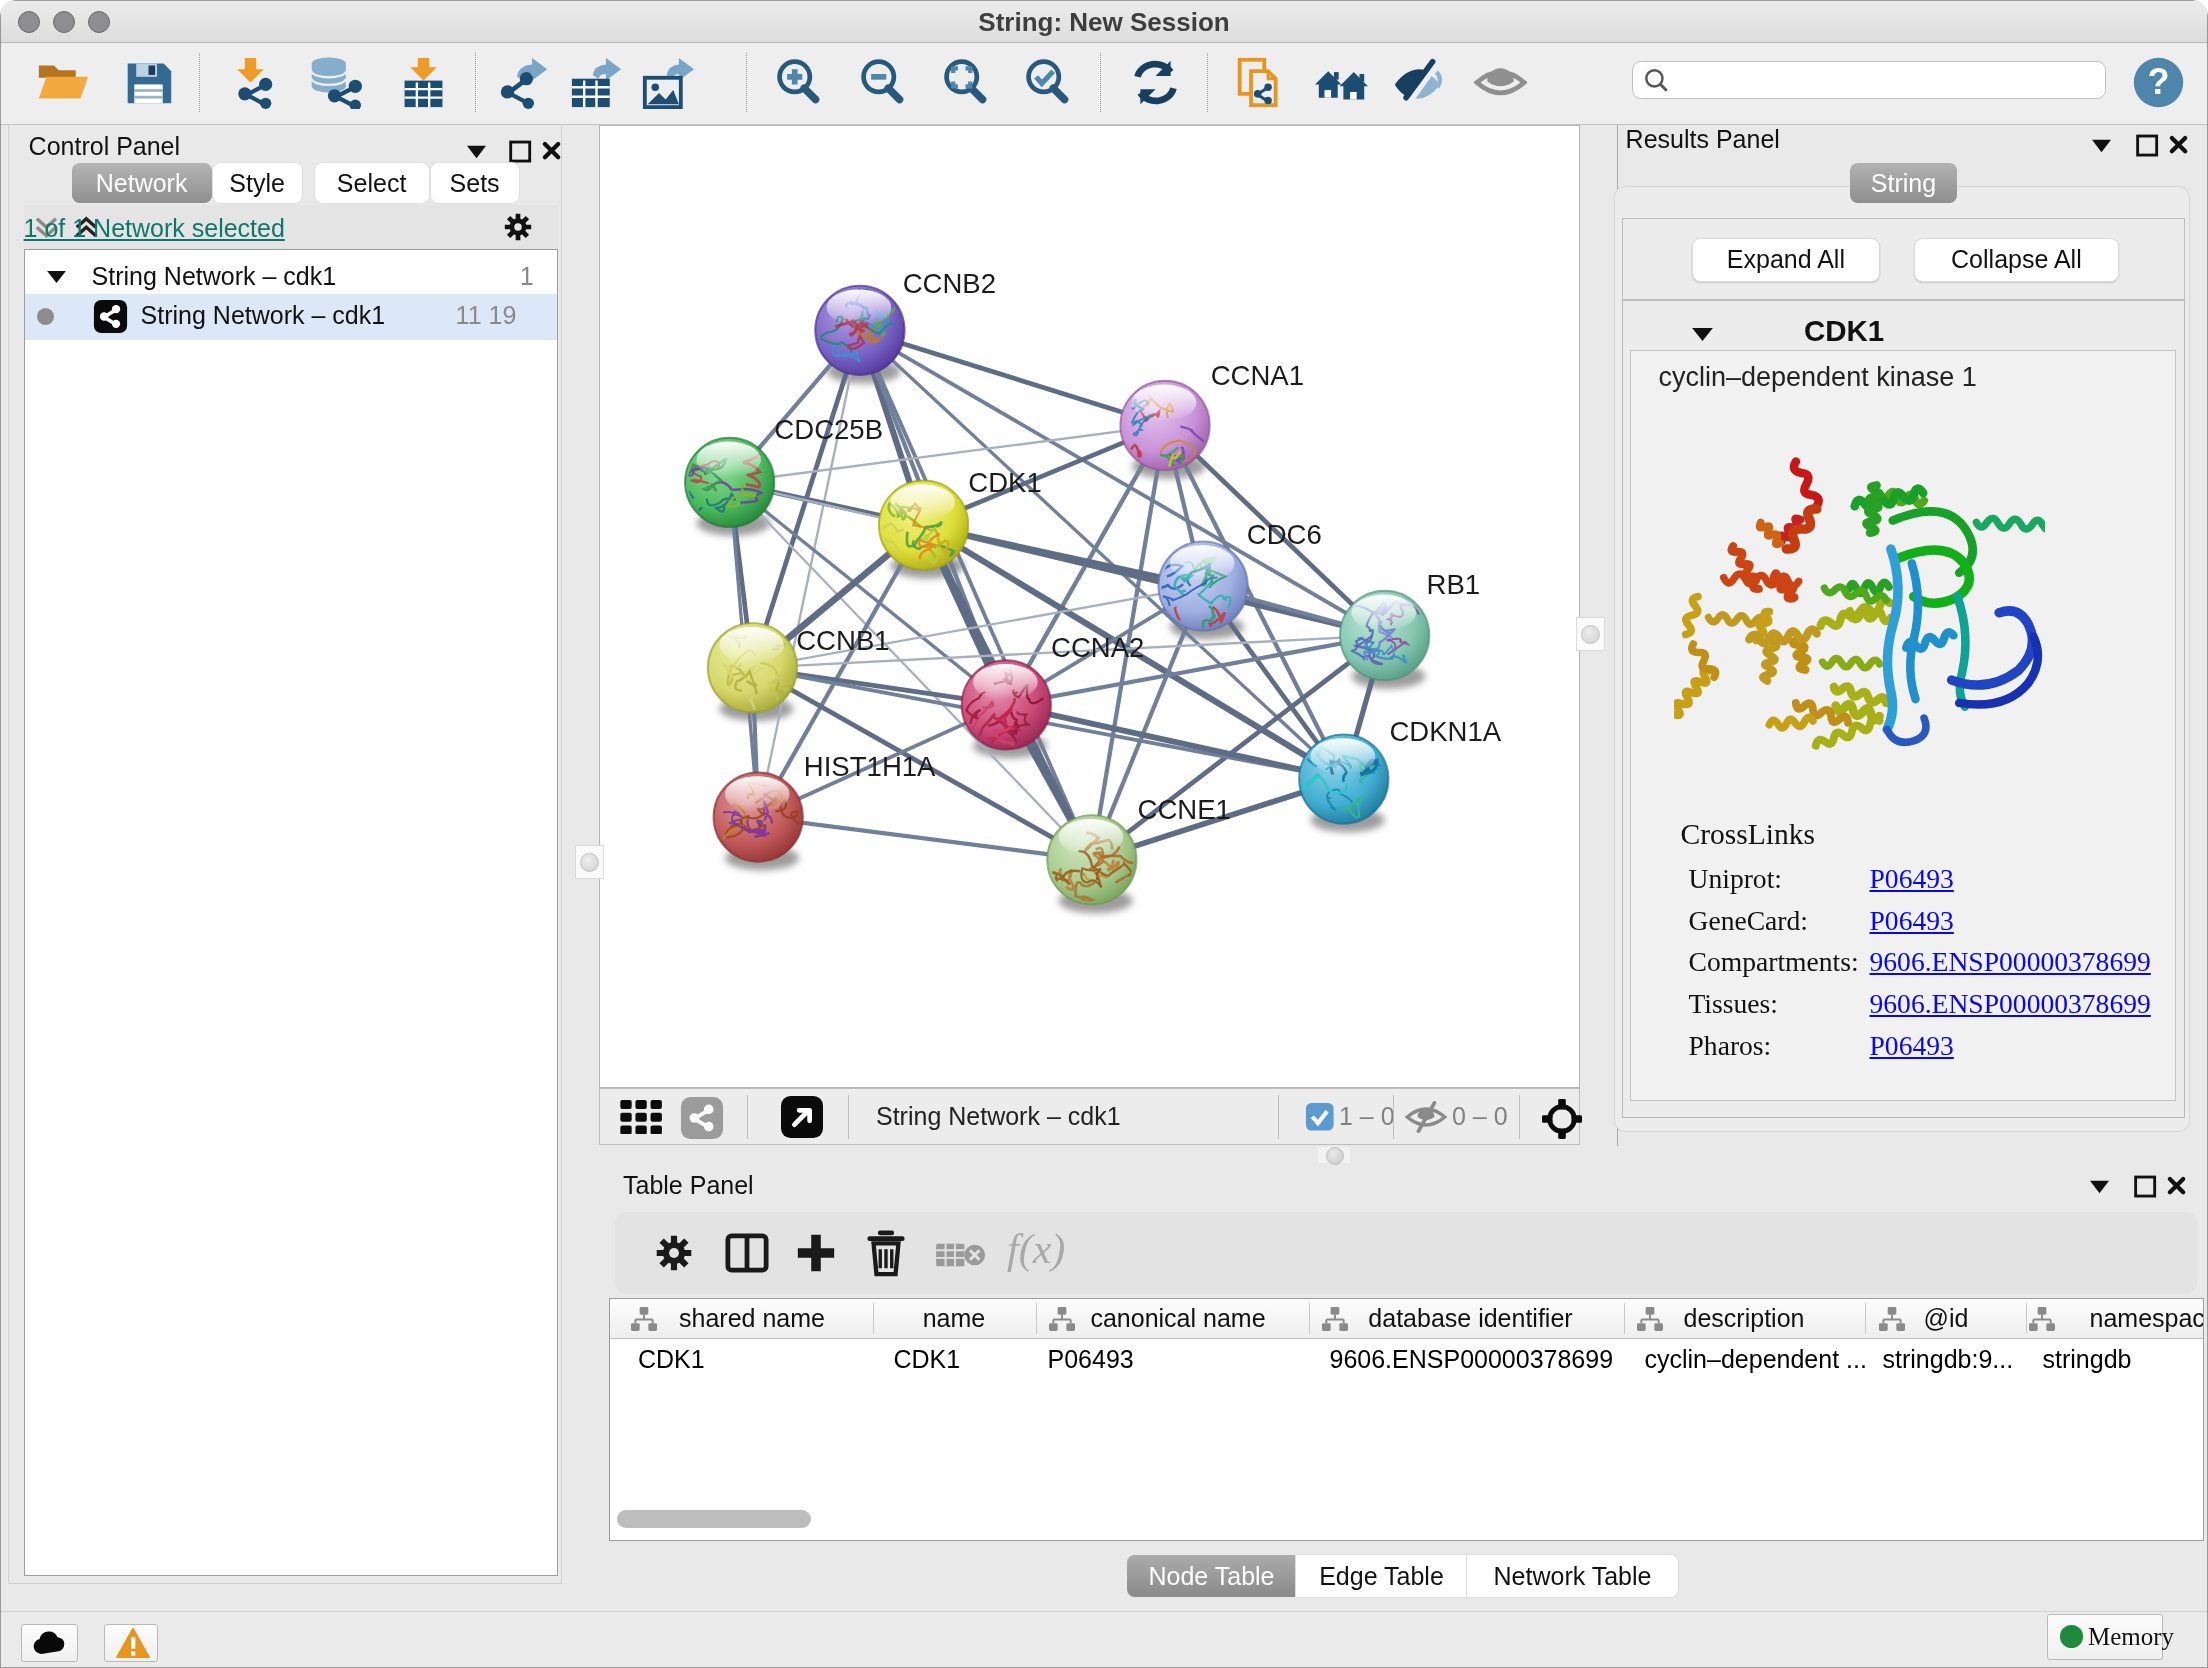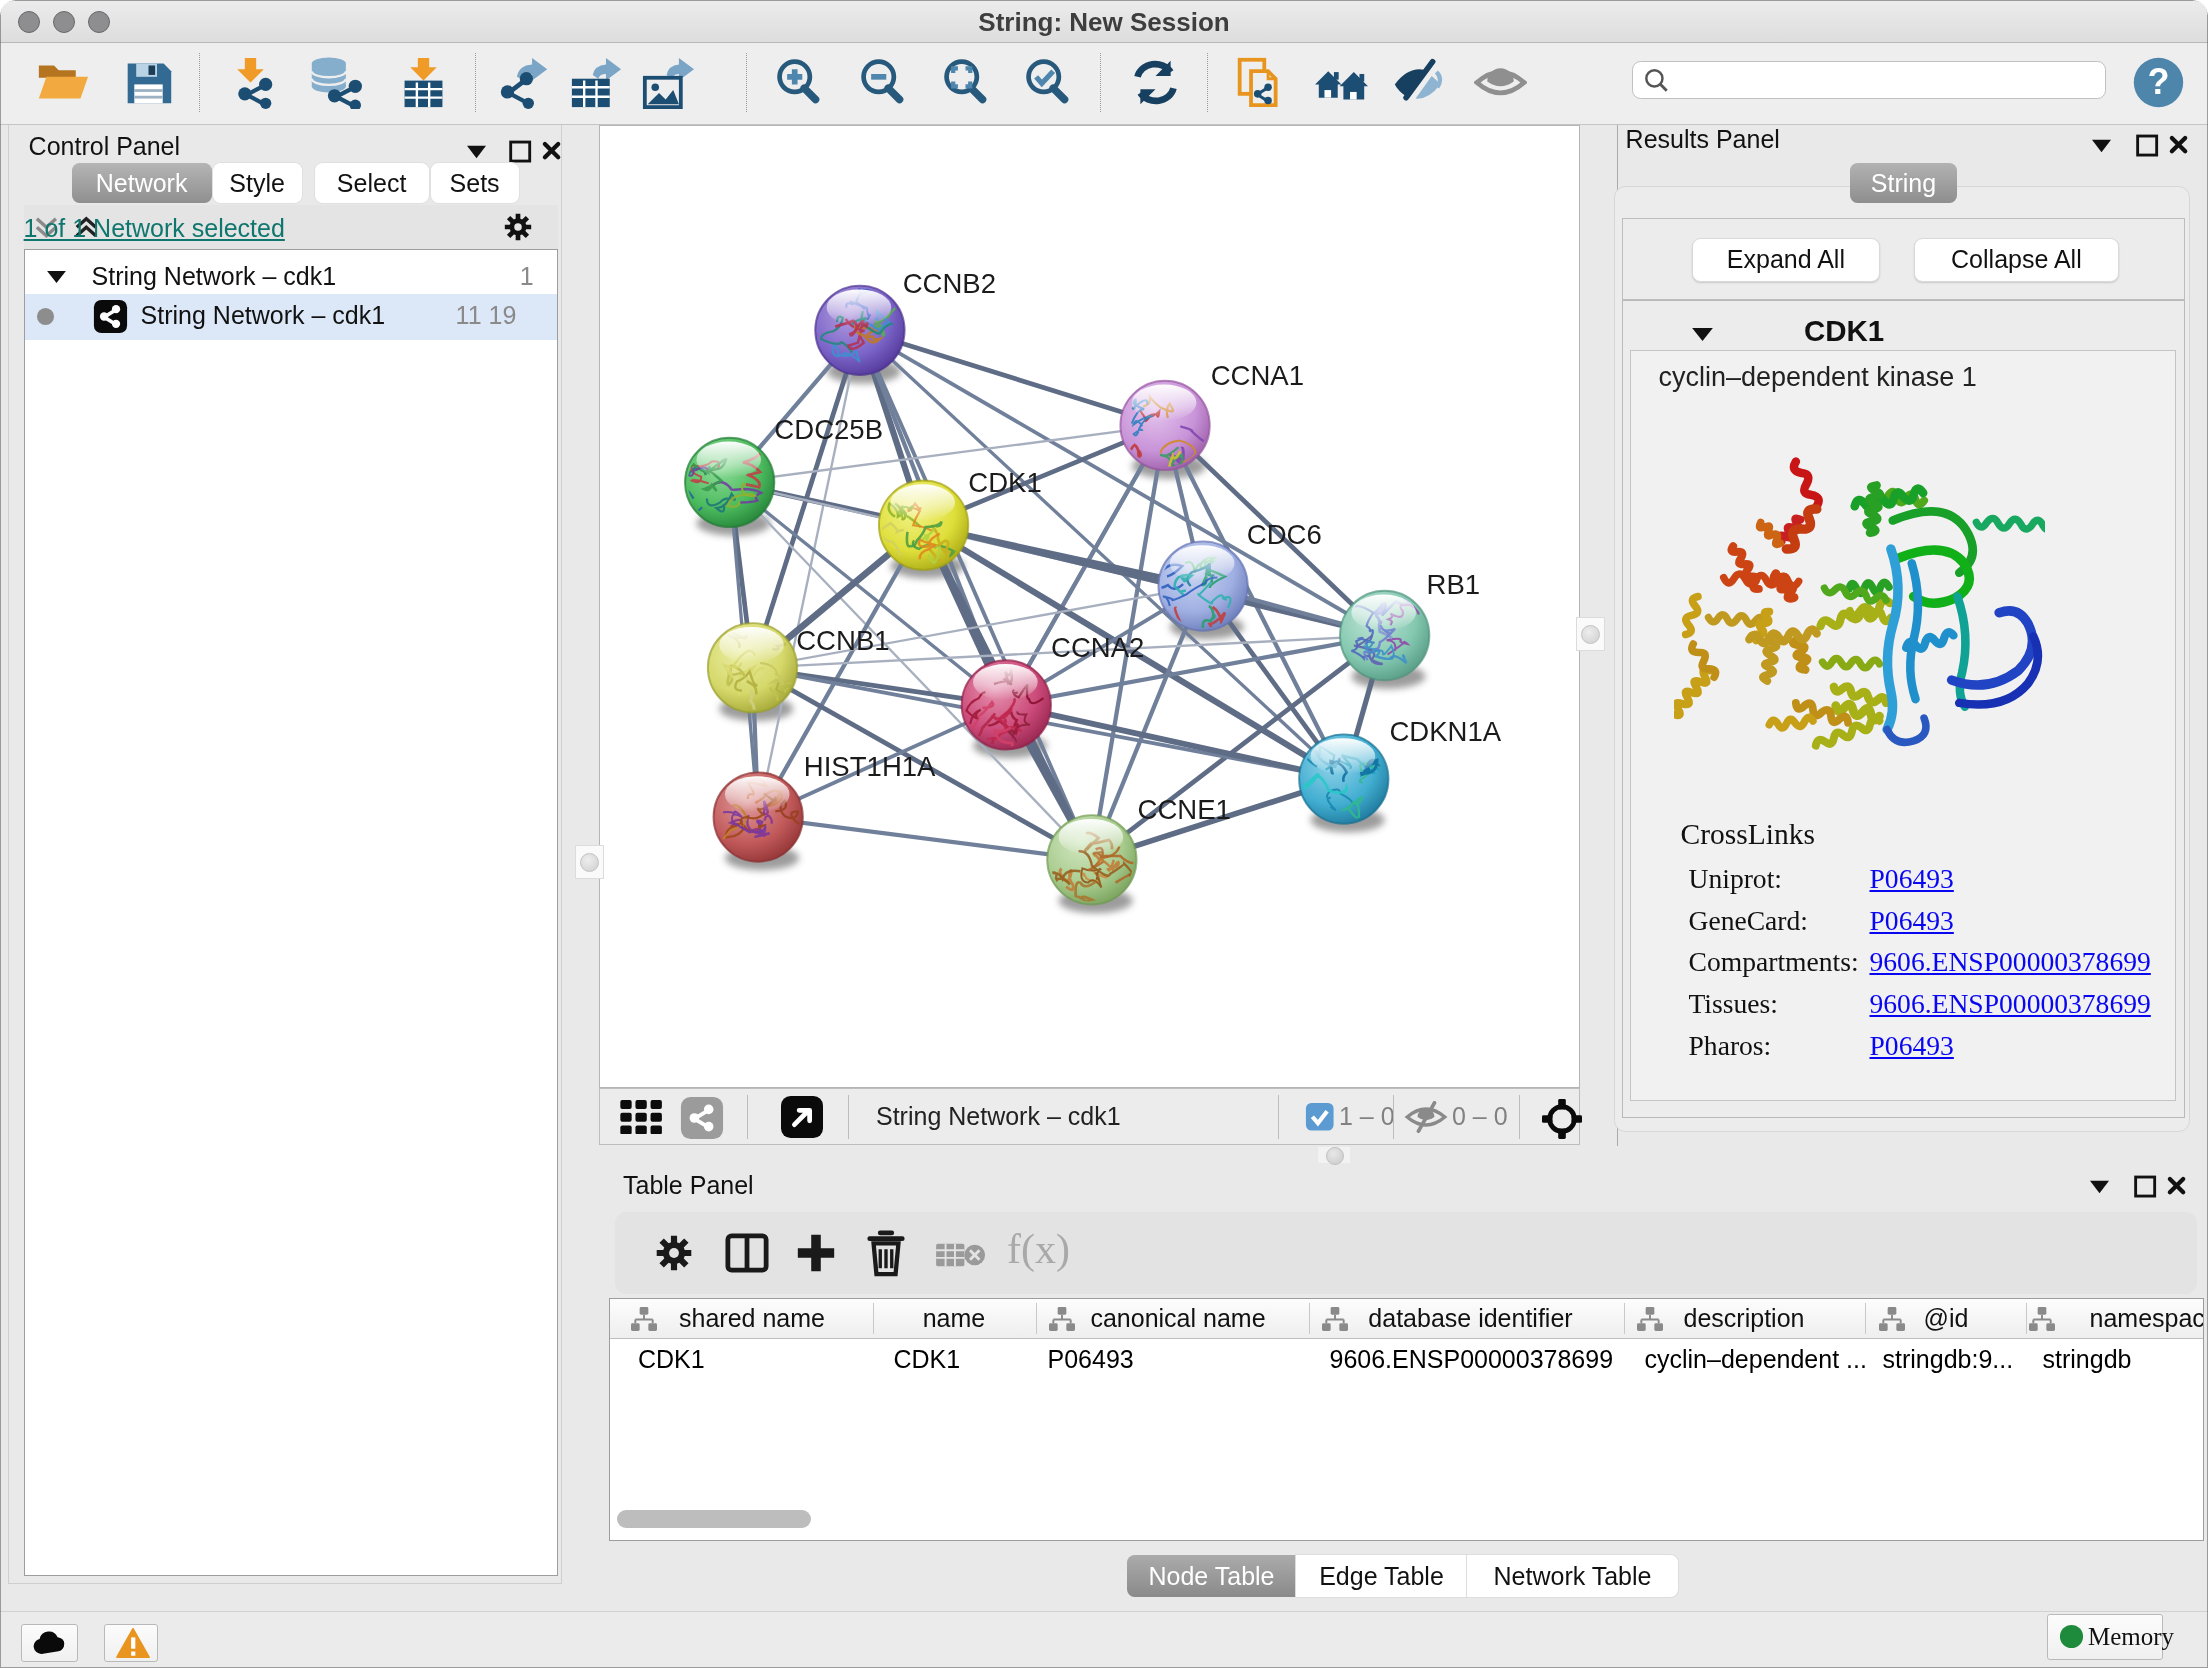--- a/index.html
+++ b/index.html
@@ -803,21 +803,21 @@
     <svg style="position:absolute;left:320px;top:27px;" width="55" height="32" viewBox="0 0 58 34">
       <g fill="#9a9a9a">
           <rect x="1" y="5" width="30" height="24" rx="2"></rect>
         </g>
       <g stroke="#e3e3e3" stroke-width="2">
           <path d="M1 12 h30 M1 20 h30 M11 5 v24 M21 5 v24"></path>
         </g>
       <circle cx="42" cy="17" r="11" fill="#9a9a9a"></circle>
       <path d="M37 12 l10 10 M47 12 l-10 10" stroke="#e3e3e3" stroke-width="3"></path>
     </svg>
-    <div style="position:absolute;left:392px;top:13.3px;font-size:42px;color:#a9a9a9;font-family:'Liberation Serif',serif;">f(x)</div>
+    <div style="position:absolute;left:392px;top:13.3px;font-size:42px;color:#a9a9a9;font-family:'Liberation Serif',serif;font-style:italic;">f(x)</div>
   </div>
   <div style="position:absolute;left:9.5px;top:134px;width:1595px;height:243px;background:#fff;border:1.9px solid #9d9d9d;box-sizing:border-box;overflow:hidden;">
     <div style="position:absolute;left:0;top:0;width:100%;height:39px;background:linear-gradient(#fdfdfd,#eeeeee);border-bottom:1px solid #bfbfbf;"></div>
     <div class="th" style="left:38px;width:209px;">shared name</div>
     <div class="th" style="left:272px;width:145px;">name</div>
     <div class="th" style="left:464px;width:209px;">canonical name</div>
     <div class="th" style="left:747px;width:228px;">database identifier</div>
     <div class="th" style="left:1044px;width:181px;">description</div>
     <div class="th" style="left:1289px;width:95px;">@id</div>
     <div class="th" style="left:1480px;width:190px;text-align:left;">namespace</div>

